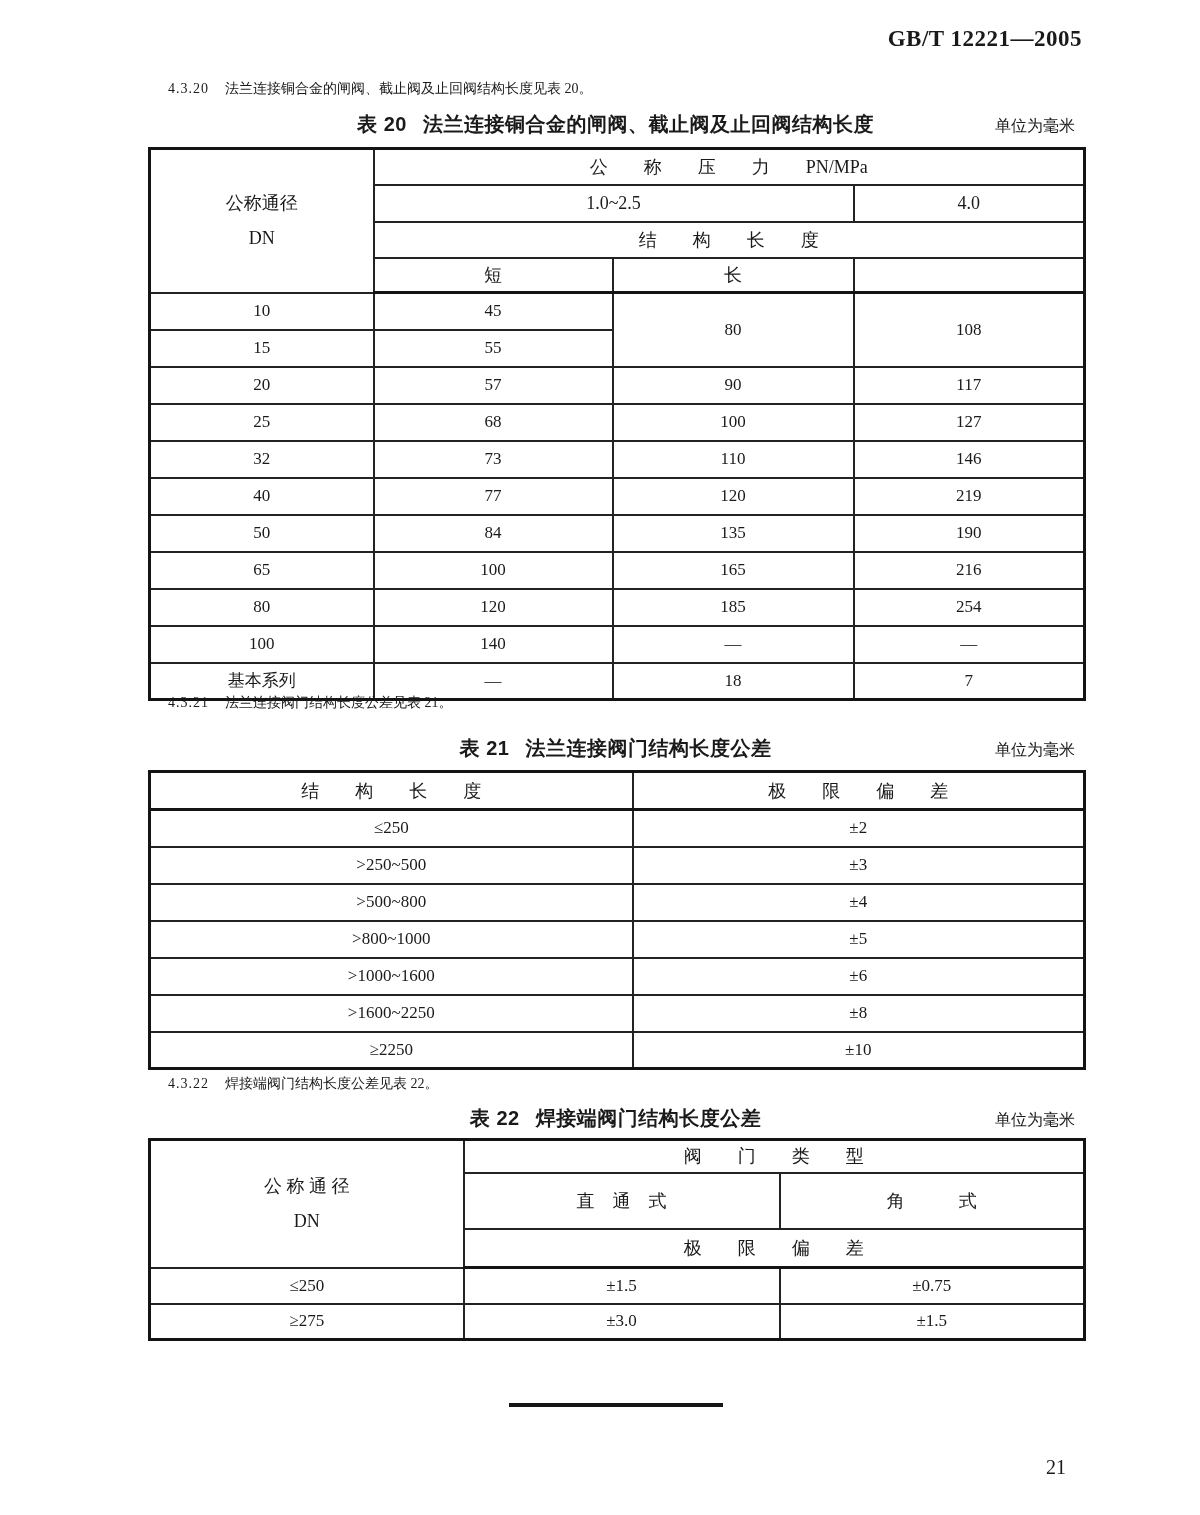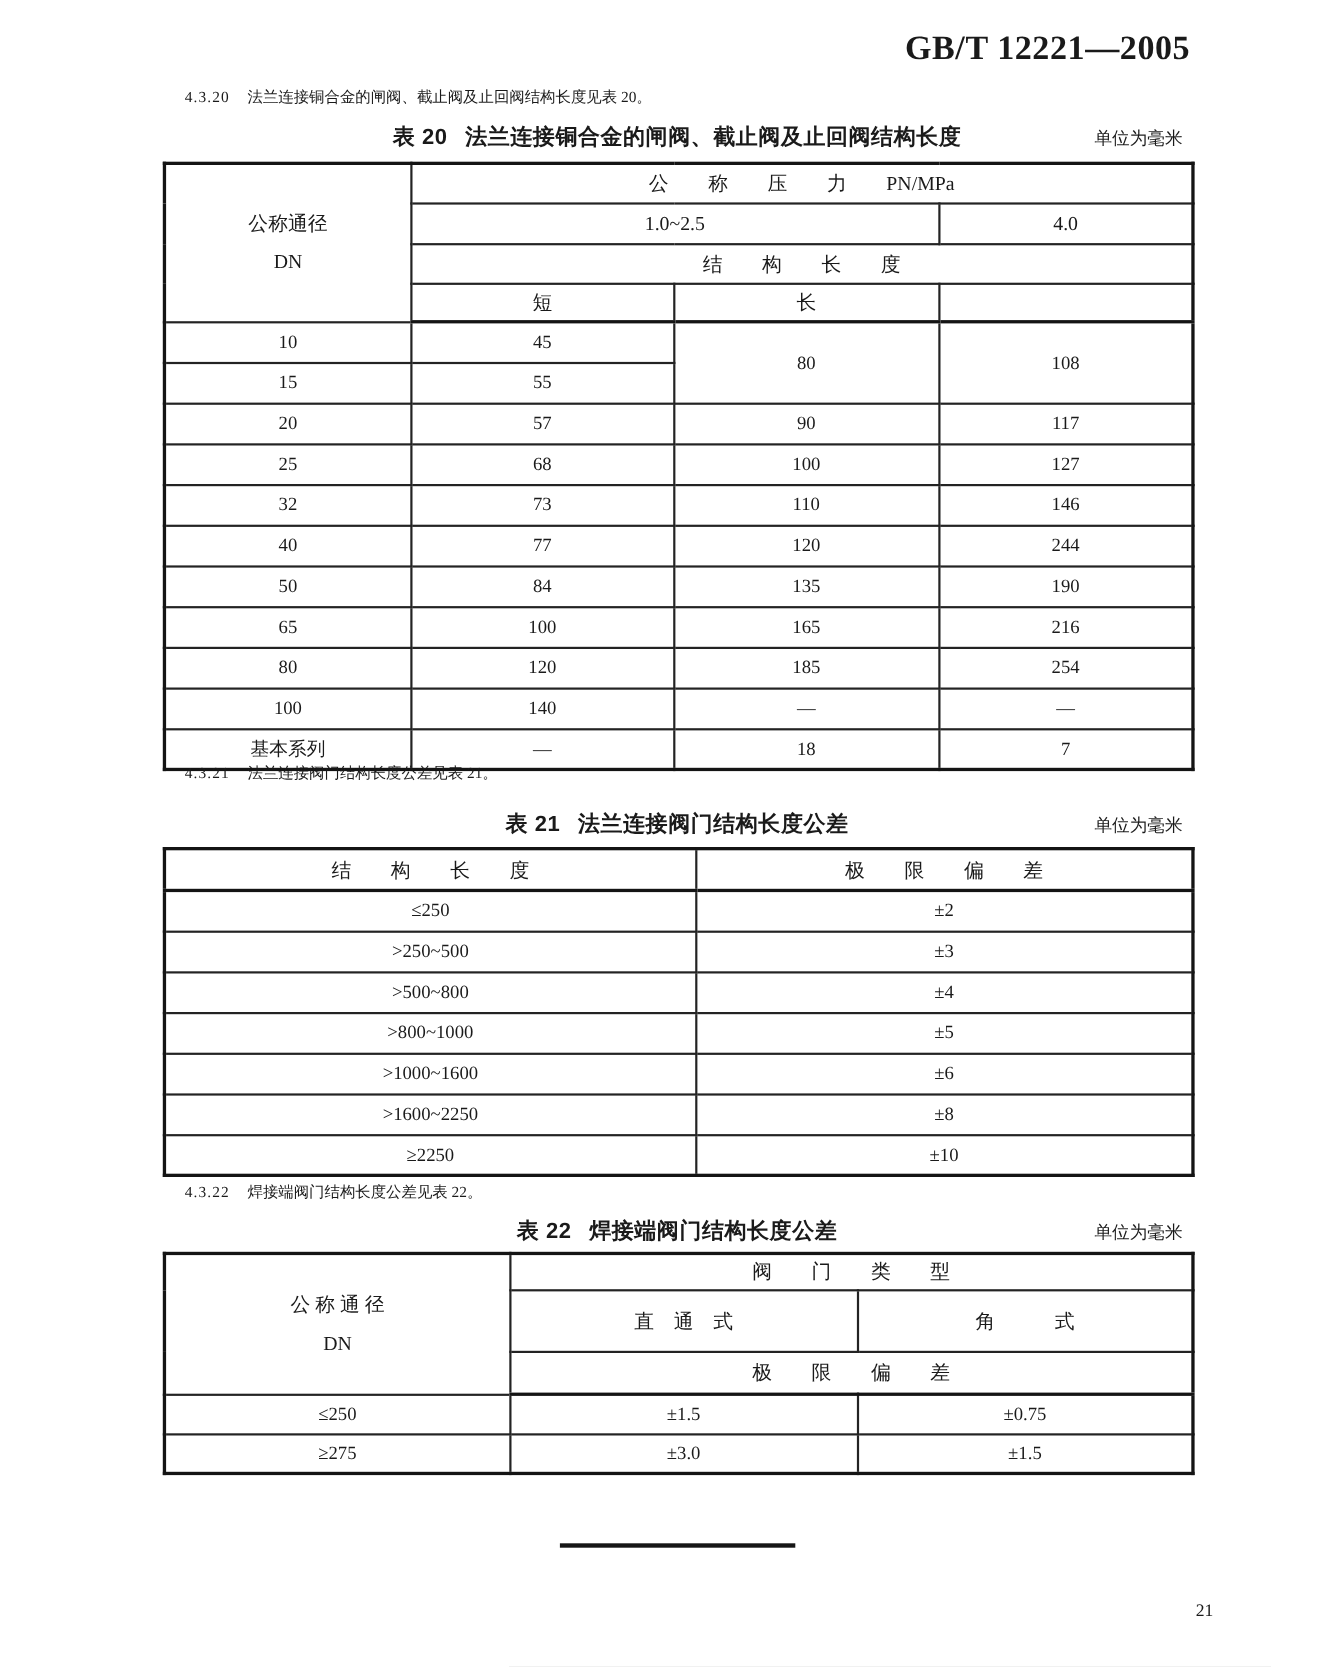--- a/index.html
+++ b/index.html
@@ -12,21 +12,21 @@
     background: #ffffff;
     color: #1a1a1a;
     font-family: "Liberation Serif", "DejaVu Serif", serif;
     overflow: hidden;
   }
 
   .doc-number {
     position: absolute;
     top: 26px;
     right: 118px;
-    font-size: 31px;
+    font-size: 23px;
     font-weight: 700;
     letter-spacing: 0.5px;
     font-family: "Liberation Serif", "DejaVu Serif", serif;
   }
 
   .section {
     position: absolute;
     left: 145px;
     width: 940px;
     font-size: 14px;
@@ -84,22 +84,21 @@
     left: 509px;
     top: 1403px;
     width: 214px;
     height: 4px;
     background: #161616;
   }
   .page-number {
     position: absolute;
     left: 1046px;
     top: 1456px;
-    font-size: 16px;
-    margin-left: 41px;
+    font-size: 20px;
   }
 </style>
 </head>
 <body>
 
 <div class="page">
 
   <div class="doc-number">GB/T 12221—2005</div>
 
   <div class="section" style="top:80px;">
@@ -167,21 +166,21 @@
       <tr style="height:37px">
         <td>32</td>
         <td>73</td>
         <td>110</td>
         <td>146</td>
       </tr>
       <tr style="height:37px">
         <td>40</td>
         <td>77</td>
         <td>120</td>
-        <td>244</td>
+        <td>219</td>
       </tr>
       <tr style="height:37px">
         <td>50</td>
         <td>84</td>
         <td>135</td>
         <td>190</td>
       </tr>
       <tr style="height:37px">
         <td>65</td>
         <td>100</td>

